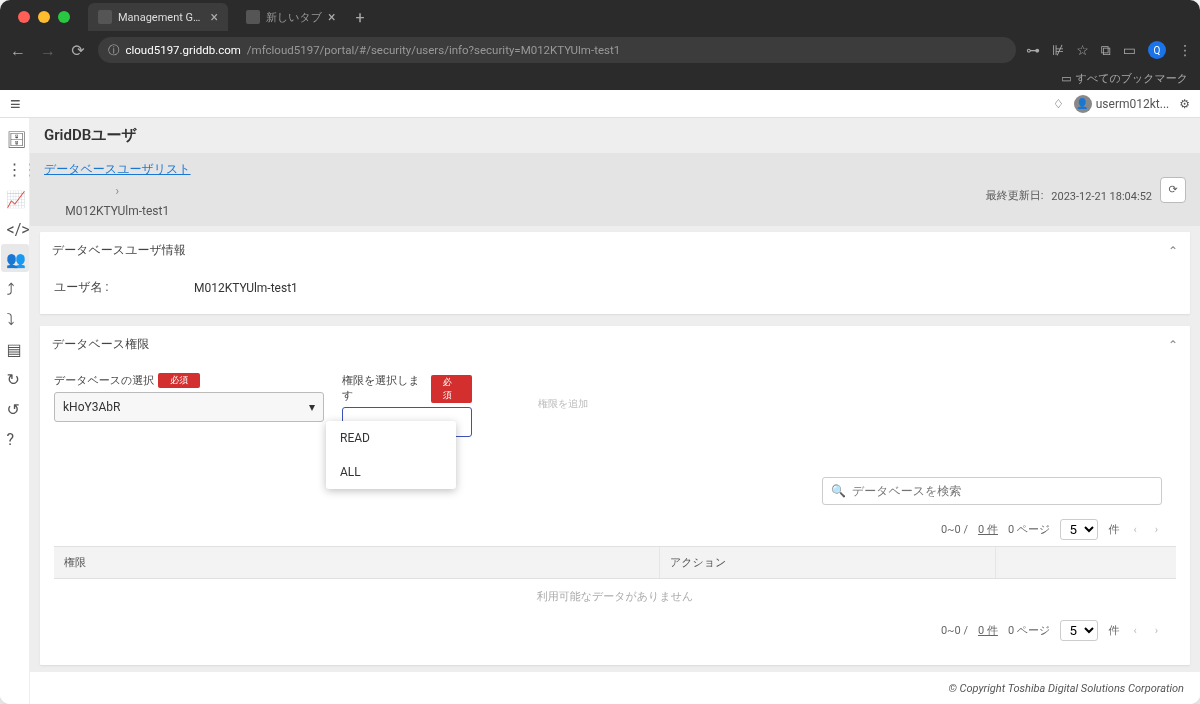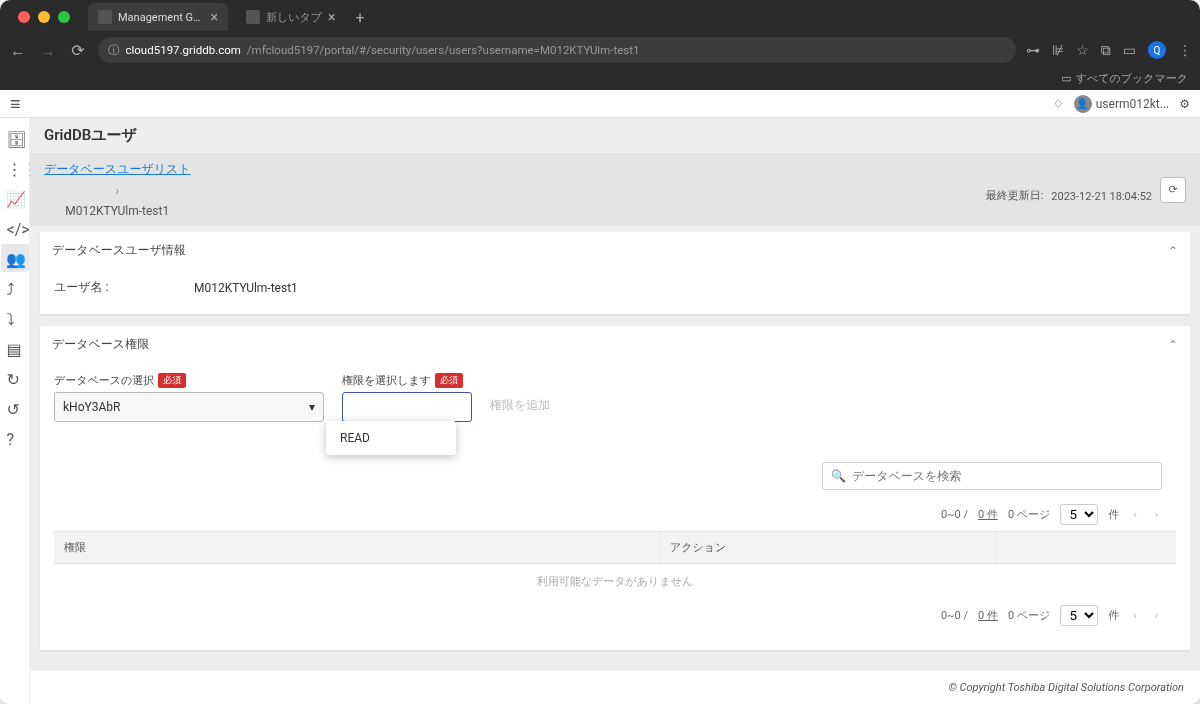--- a/index.html
+++ b/index.html
@@ -55,26 +55,26 @@
 .panel-head { padding: 10px 12px; font-size: 12px; color: #444; display: flex; justify-content: space-between; align-items: center; cursor: pointer; }
 .collapse-icon { color: #888; font-size: 12px; }
 .panel-body { padding: 10px 14px 18px; }
 .field-row { display: flex; align-items: center; font-size: 12px; color: #444; }
 .field-label { width: 140px; }
 .field-value { color: #333; }
 
 .perm-form { display: flex; gap: 18px; align-items: flex-start; position: relative; }
 .form-group { display: flex; flex-direction: column; gap: 4px; width: 270px; }
 .form-label { font-size: 11px; color: #444; display: flex; align-items: flex-end; gap: 4px; }
-.req-badge { background: #d32f2f; color: #fff; font-size: 9px; padding: 1px 5px; border-radius: 2px; }
+.req-badge { background: #d32f2f; color: #fff; font-size: 9px; padding: 1px 12px; border-radius: 2px; }
 .select-box { border: 1px solid #bbb; border-radius: 3px; background: #f7f7f7; height: 30px; display: flex; align-items: center; justify-content: space-between; padding: 0 8px; font-size: 12px; color: #333; cursor: pointer; }
 .select-box.open { border: 1px solid #3f51b5; background: #fff; }
 .dropdown-menu { position: absolute; top: 48px; left: 272px; width: 130px; background: #fff; border-radius: 3px; box-shadow: 0 2px 8px rgba(0,0,0,0.25); z-index: 10; overflow: hidden; }
 .dropdown-item { padding: 10px 14px; font-size: 12px; color: #333; cursor: pointer; }
-.add-btn { color: #bbb; font-size: 12px; padding-top: 24px; cursor: default; }
+.add-btn { color: #bbb; font-size: 10px; padding-top: 24px; cursor: default; margin-left: 48px; }
 
 .search-row { display: flex; justify-content: flex-end; padding: 40px 14px 8px; }
 .search-box { width: 340px; border: 1px solid #ccc; border-radius: 3px; height: 28px; display: flex; align-items: center; padding: 0 8px; gap: 6px; font-size: 12px; color: #999; background: #fff; }
 .search-box input { border: none; outline: none; flex: 1; font-size: 12px; }
 
 .pagination { display: flex; justify-content: flex-end; align-items: center; gap: 10px; padding: 6px 14px; font-size: 11px; color: #666; }
 .page-select { border: 1px solid #ccc; border-radius: 3px; padding: 1px 4px; background: #fff; }
 .page-nav { color: #bbb; cursor: pointer; padding: 0 4px; }
 .underlined { text-decoration: underline; }
 
@@ -109,21 +109,21 @@
       </div>
       <div class="new-tab">+</div>
     </div>
     <div class="addr-bar">
       <div class="nav-btn">←</div>
       <div class="nav-btn" style="opacity:.4">→</div>
       <div class="nav-btn">⟳</div>
       <div class="url-box">
         <span class="url-secure">ⓘ</span>
         <span class="url-host">cloud5197.griddb.com</span>
-          <span class="url-path">/mfcloud5197/portal/#/security/users/users?username=M012KTYUlm-test1</span>
+          <span class="url-path">/mfcloud5197/portal/#/security/users/info?security=M012KTYUlm-test1</span>
       </div>
       <div class="ext-icons">
         <span>⊶</span>
         <span>⊯</span>
         <span>☆</span>
         <span>⧉</span>
         <span>▭</span>
         <div class="ext-avatar">
             <span>Q</span>
           </div>
@@ -237,20 +237,21 @@
                   <span>権限を選択します</span>
                   <span class="req-badge">必須</span>
                 </div>
                 <div class="select-box open">
                   <span></span>
                   <span></span>
                 </div>
               </div>
               <div class="dropdown-menu">
                 <div class="dropdown-item">READ</div>
+                <div class="dropdown-item">ALL</div>
               </div>
               <div class="add-btn">権限を追加</div>
             </div>
 
             <div class="search-row">
               <div class="search-box">
                 <span>🔍</span>
                 <input type="text" placeholder="データベースを検索" style="">
               </div>
             </div>

